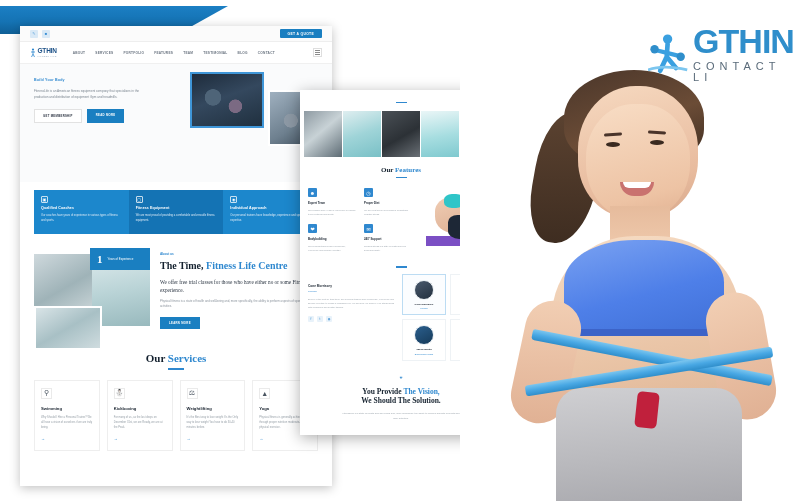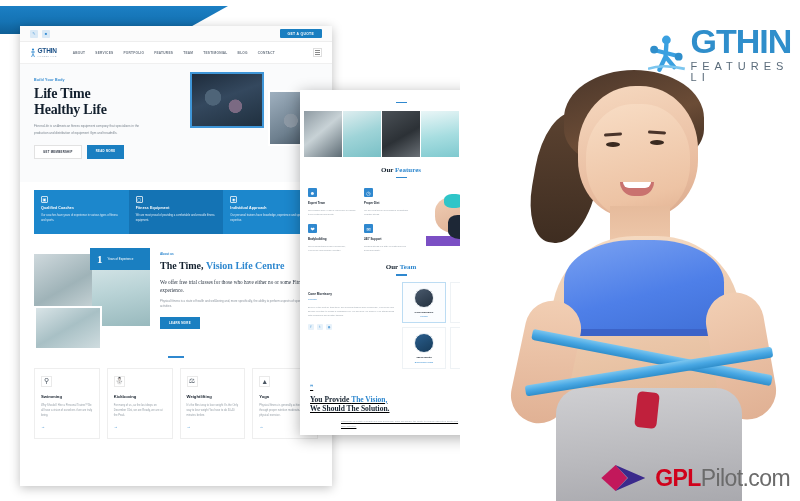--- a/index.html
+++ b/index.html
@@ -209,21 +209,21 @@
              radial-gradient(circle at 50% 38%,#e2b894 0 28%,transparent 29%); }
   .tm-av.b { background-image:linear-gradient(150deg,#2e3c4c,#1b2733),
              radial-gradient(circle at 50% 36%,#dcb192 0 26%,transparent 27%); }
   .tm-av.c { background-image:linear-gradient(150deg,#2b5f8e,#163a59),
              radial-gradient(circle at 50% 36%,#e0b694 0 26%,transparent 27%); }
   .tm-av.d { background-image:linear-gradient(150deg,#f0dfd3,#d8bfae),
              radial-gradient(circle at 50% 60%,#c73a4a 0 22%,transparent 23%); }
   .tm-card h6 { font-size:2.5px; color:#18222e; margin-bottom:1.5px;}
   .tm-card .r { font-size:2.1px; color:#2f88cf; }
 
-  .cta { padding:14px 10px 16px 10px;text-decoration:underline; }
+  .cta { text-align:center; padding:14px 10px 16px 10px; }
   .cta .cico { font-size:6px; color:#2f88cf; margin-bottom:5px; }
   .cta h4 { font-family:"Liberation Serif", serif; font-size:7.5px;
             font-weight:bold; color:#14212e; line-height:1.3; }
   .cta h4 b { color:#2f88cf; }
   .cta p { font-size:2.4px; color:#9aa3ab; line-height:2.0; margin:6px auto 0 auto; width:120px;}
 
   
   .model { position:absolute; right:0; top:0; width:340px; height:501px;
            background:#fff; overflow:hidden; }
   .m-head { position:absolute; left:118px; top:86px; width:120px; height:132px;
@@ -325,24 +325,20 @@
       <span class="m1-burger">
           <i></i>
           <i></i>
           <i></i>
         </span>
     </div>
 
     <div class="m1-hero">
       <div class="hero-left">
         <div class="kicker">Build Your Body</div>
-        <div class="hero-h1">
-          <div>Life Time</div>
-          <div>Healthy Life</div>
-        </div>
         <p class="hero-p">FitnessLife is an American fitness equipment company that specializes in the production and distribution of equipment Gym and treadmills.</p>
         <div class="hero-btns">
           <span class="btn-w">GET MEMBERSHIP</span>
           <span class="btn-b">READ MORE</span>
         </div>
       </div>
       <div class="hero-imgs">
         <div class="hero-img"></div>
         <div class="hero-img2"></div>
       </div>
@@ -372,29 +368,32 @@
         <div class="ab-img2"></div>
         <div class="ab-img3"></div>
         <div class="yr-badge">
           <span class="num">1</span>
           <span class="lbl">Years of Experience</span>
         </div>
       </div>
       <div class="ab-right">
         <div class="ab-kick">About us</div>
         <h2 class="ab-h2">
-          <span>The Time, </span><b>Vision Life Centre</b>
+          <span>The Time, </span><b>Fitness Life Centre</b>
         </h2>
         <p class="ab-lead">We offer free trial classes for those who have either no or some Fitness experience.</p>
         <p class="ab-p">Physical fitness is a state of health and well-being and, more specifically, the ability to perform aspects of sports daily activities.</p>
         <span class="ab-btn">LEARN MORE</span>
       </div>
     </div>
 
     <div class="m1-serv">
+      <div class="sv-title">
+        <span>Our </span><b>Services</b>
+      </div>
       <div class="sv-rule"></div>
       <div class="sv-grid">
         <div class="sv-card">
           <div class="sv-ico">⚲</div>
           <h6>Swimming</h6>
           <p>Why Should I Hire a Personal Trainer? We all have a vision of ourselves if we are truly being.</p>
           <span class="sv-arrow">→</span>
         </div>
         <div class="sv-card">
           <div class="sv-ico">⛄</div>
@@ -462,21 +461,20 @@
         <div class="ft-person"></div>
         <div class="ft-leg"></div>
         <div class="ft-shoe"></div>
         <div class="ft-body"></div>
         <div class="ft-top"></div>
         <div class="ft-pants"></div>
       </div>
     </div>
 
     <div class="sec-head">
-      <h3><span>Our </span><b>Team</b></h3>
       <div class="rl"></div>
     </div>
     <div class="tm-wrap">
       <div class="tm-left">
         <h6>Cone Morrissey</h6>
         <div class="role">Founder</div>
         <p>Believe in the best we train them. Our personal trainers have knowledge, experience and specific expertise to design a programme for you and help you achieve your fitness goals with a balanced and healthy training.</p>
         <div class="tm-social">
           <i>f</i>
           <i>t</i>
@@ -543,27 +541,18 @@
     <svg width="44" height="46" viewBox="0 0 44 46">
       <circle cx="21" cy="7" r="5" fill="#3aa0e0"></circle>
       <path d="M21 12 L20 26 L13 41 M20 26 L30 38" stroke="#3aa0e0" stroke-width="5" fill="none" stroke-linecap="round"></path>
       <path d="M9 19 L33 25" stroke="#3aa0e0" stroke-width="4.5" stroke-linecap="round"></path>
       <circle cx="7" cy="18" r="4.5" fill="#2f8ecb"></circle>
       <circle cx="35" cy="26" r="4.5" fill="#2f8ecb"></circle>
       <path d="M0 40 Q16 34 42 40" stroke="#7cc6ef" stroke-width="3" fill="none"></path>
     </svg>
     <div style="display:flex; flex-direction:column; line-height:1;">
       <div style="font-size:34px; font-weight:bold; color:#2f8ecb; letter-spacing:-1px;">GTHIN</div>
-      <div style="font-size:11px; color:#5a6b7a; letter-spacing:5px; margin-top:3px;">FEATURES LI</div>
+      <div style="font-size:11px; color:#5a6b7a; letter-spacing:5px; margin-top:3px;">CONTACT LI</div>
     </div>
   </div>
 
-  <div class="gpl">
-    <span class="dia">
-      <span class="left"></span>
-        <span class="right"></span>
-    </span>
-    <span class="txt">
-      <span class="g">GPL</span><span class="p">Pilot.com</span>
-    </span>
-  </div>
 
 </div>
 
 </body></html>

